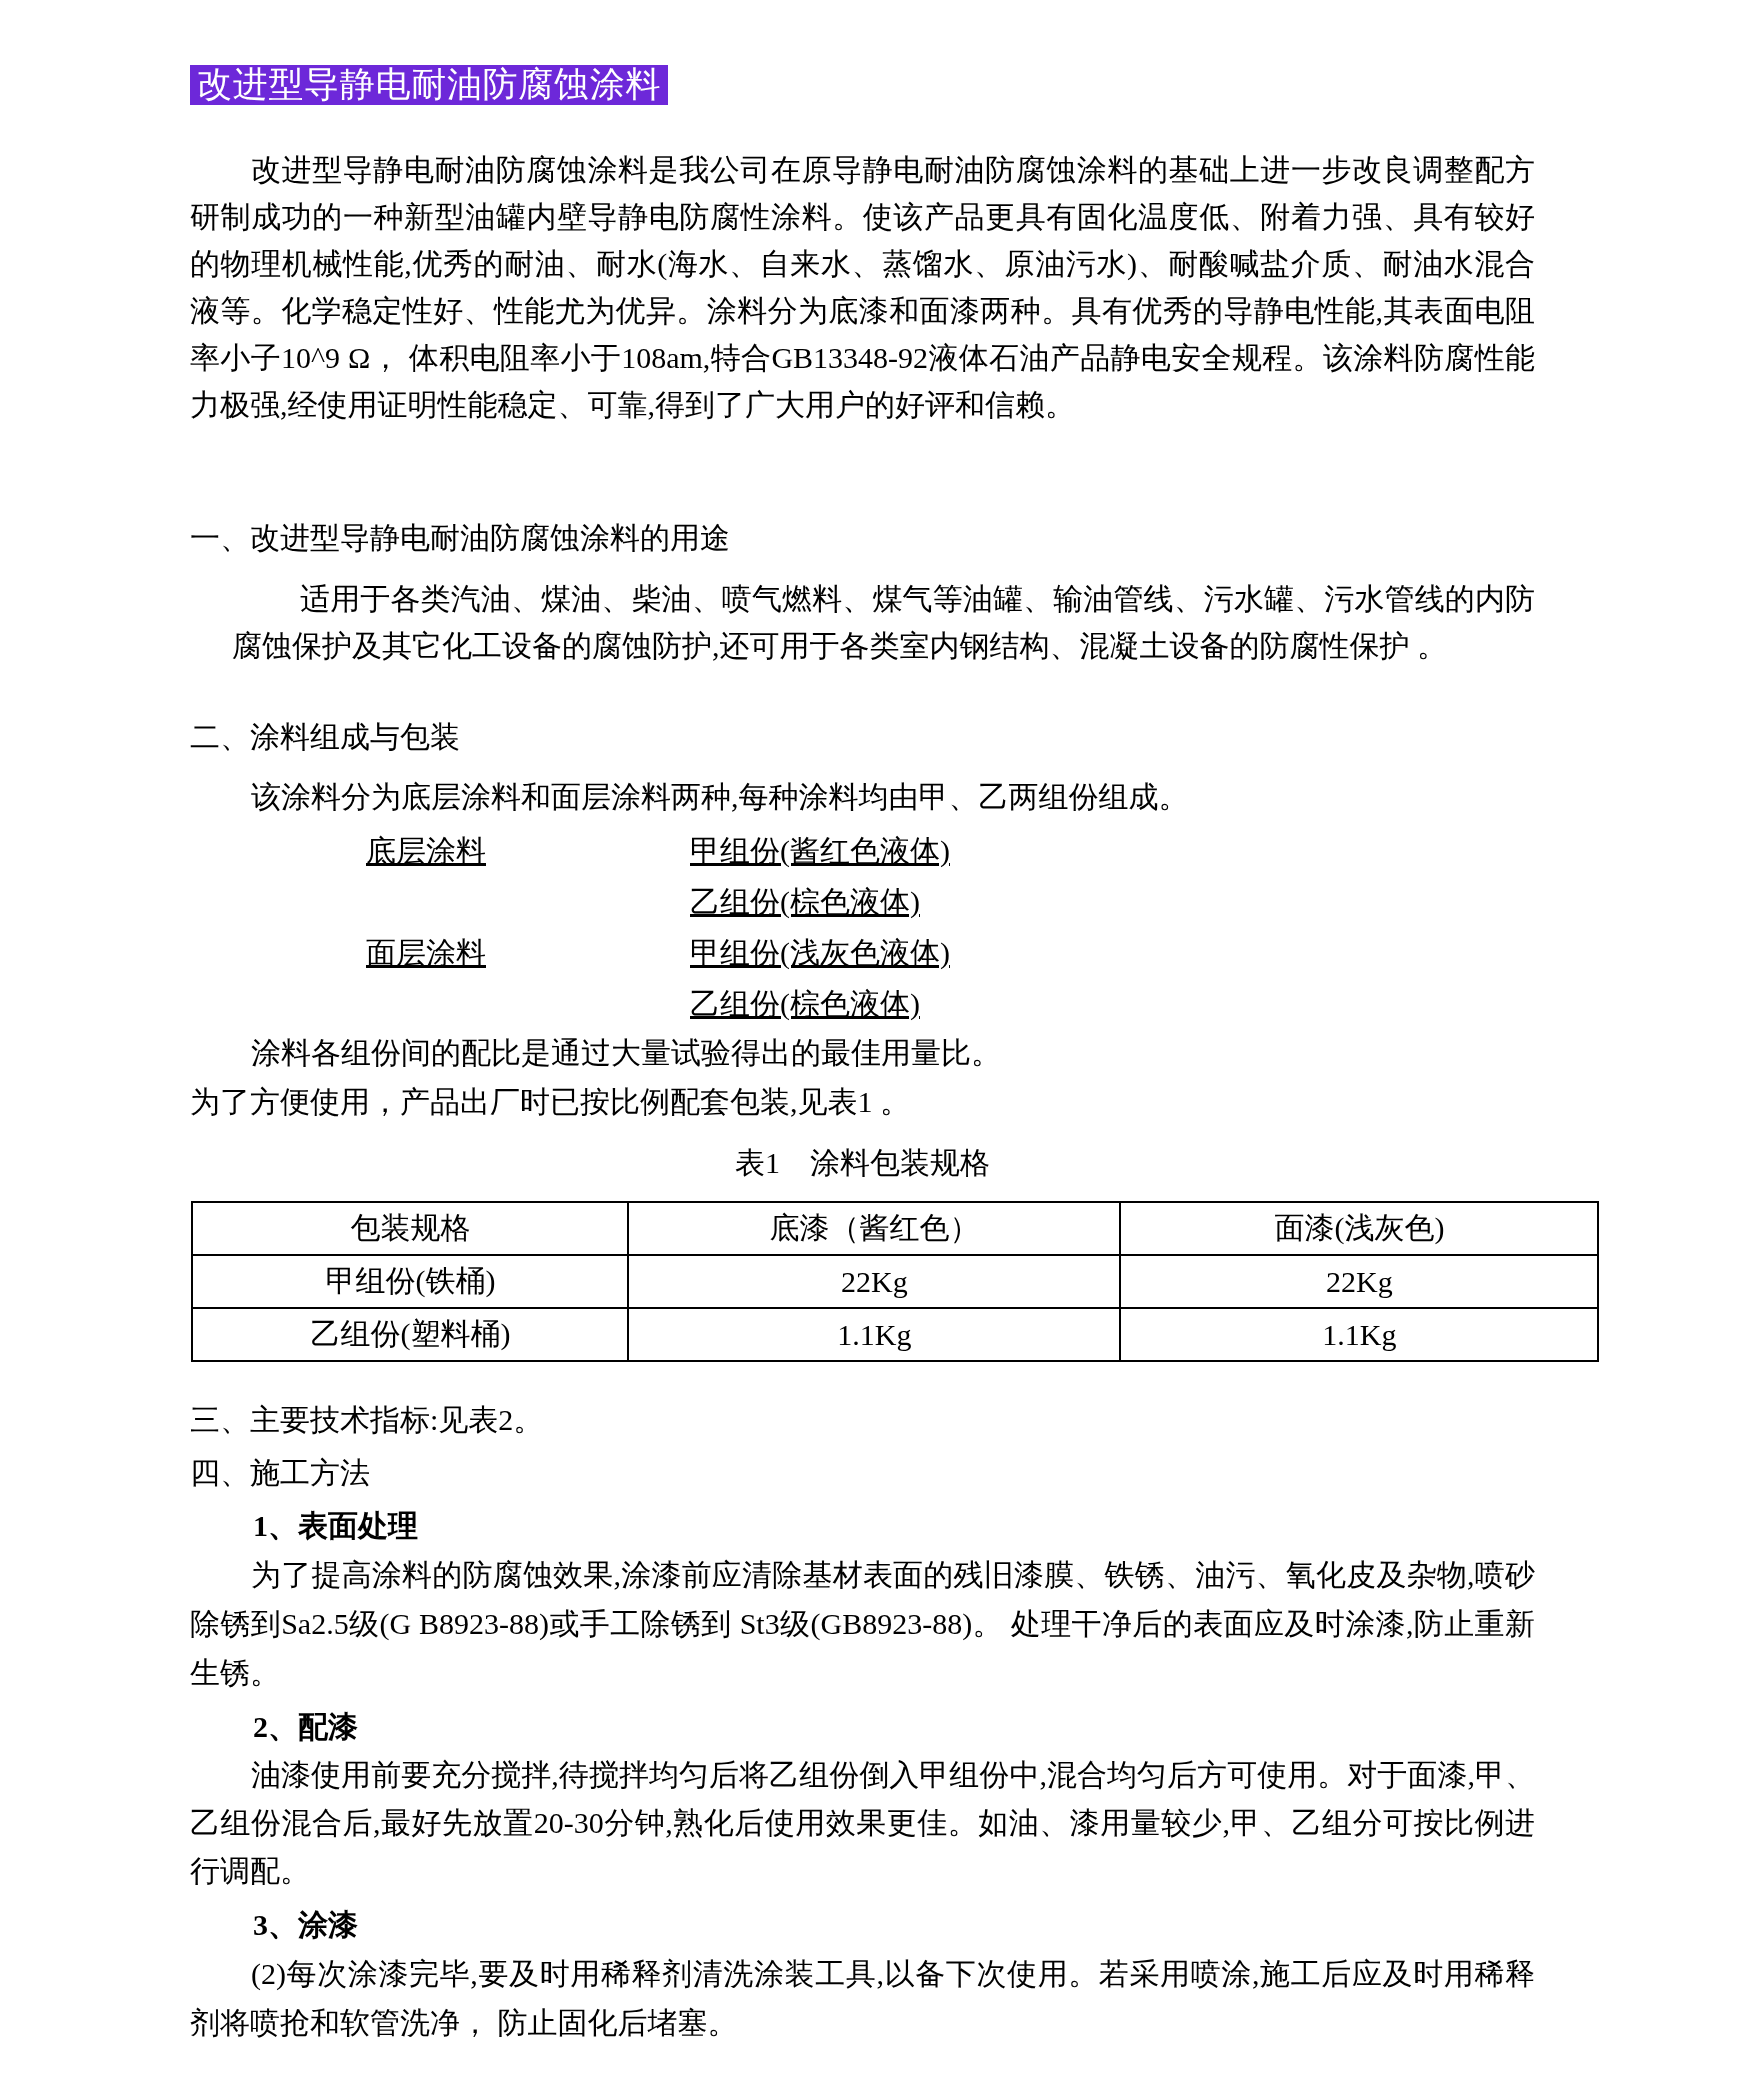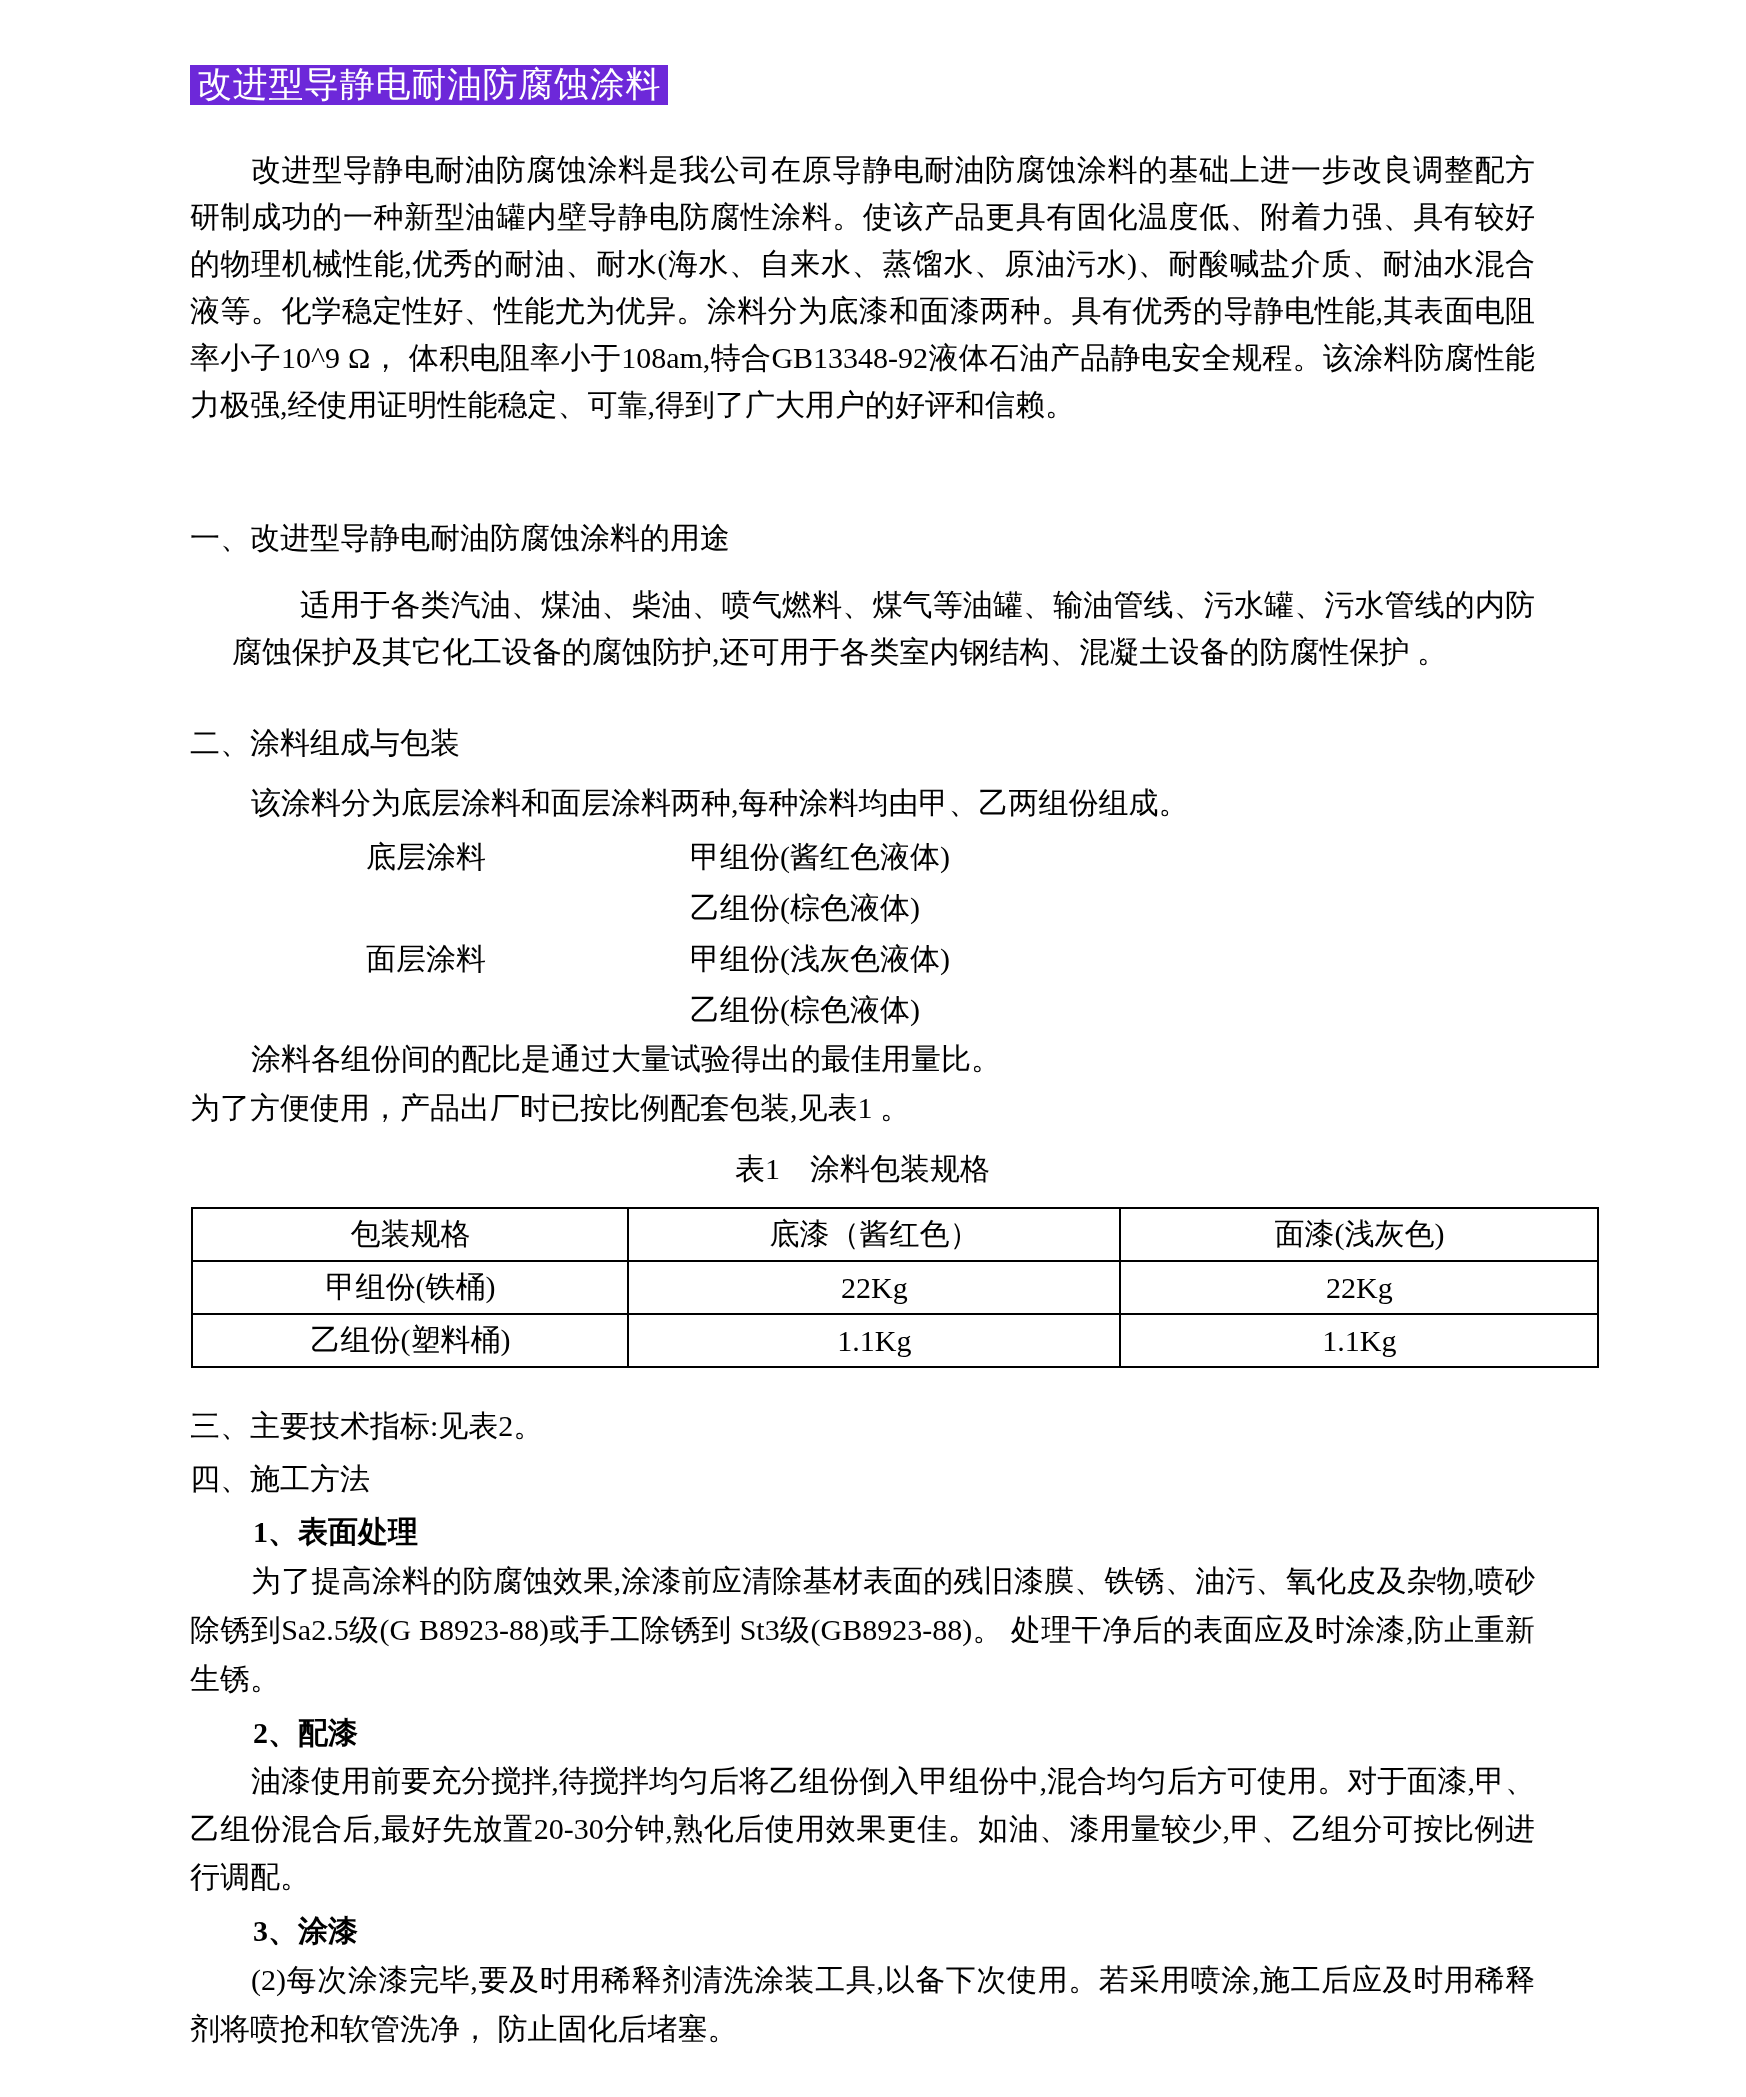--- a/index.html
+++ b/index.html
@@ -15,24 +15,24 @@
     font-weight:normal;letter-spacing:0.7px;
   }
   .para{
     font-size:30px;line-height:47px;text-align:justify;text-justify:inter-ideograph;
     margin:0;
   }
   .indent2{text-indent:61px;}
   .p1{margin-top:41px;}
   .h-num{font-size:30px;line-height:47px;margin:0;font-weight:normal;}
   .h-s1{margin-top:86px;}
-  .usage{margin-top:20px;margin-left:42px;text-indent:68px;}
+  .usage{margin-top:14px;margin-left:42px;text-indent:68px;}
   .h-s2{margin-top:44px;}
   .s2-intro{margin-top:12.7px;}
-  .comp-list{margin-top:5.6px;}
+  .comp-list{margin-top:5.6px;text-decoration:underline;}
   .comp-row{display:flex;font-size:30px;line-height:51px;}
   .comp-label{width:324px;margin-left:176px;flex:0 0 auto;}
   .note1{margin-top:0;}
   .note2{margin-top:2.1px;}
   .tbl-caption{
     margin-top:20px;text-align:center;font-size:30px;line-height:35px;
   }
   table.pack{
     border-collapse:collapse;margin-top:21px;width:1408px;margin-left:1.4px;
     table-layout:fixed;

